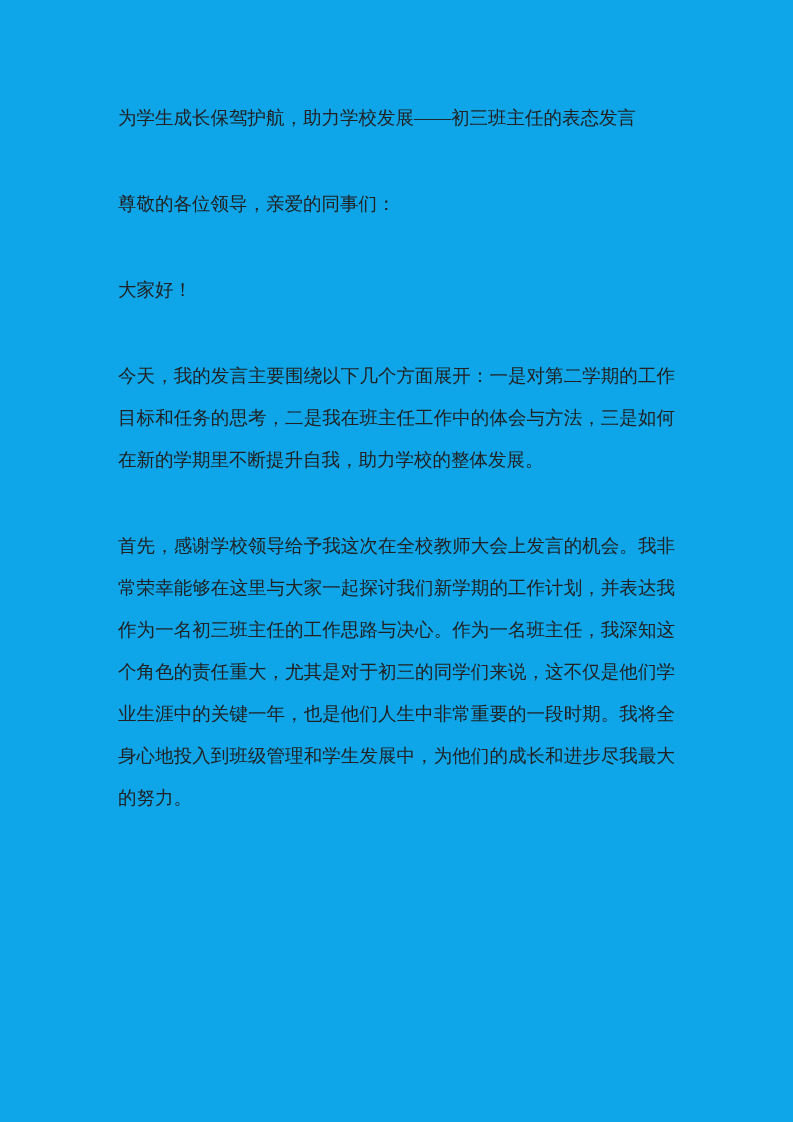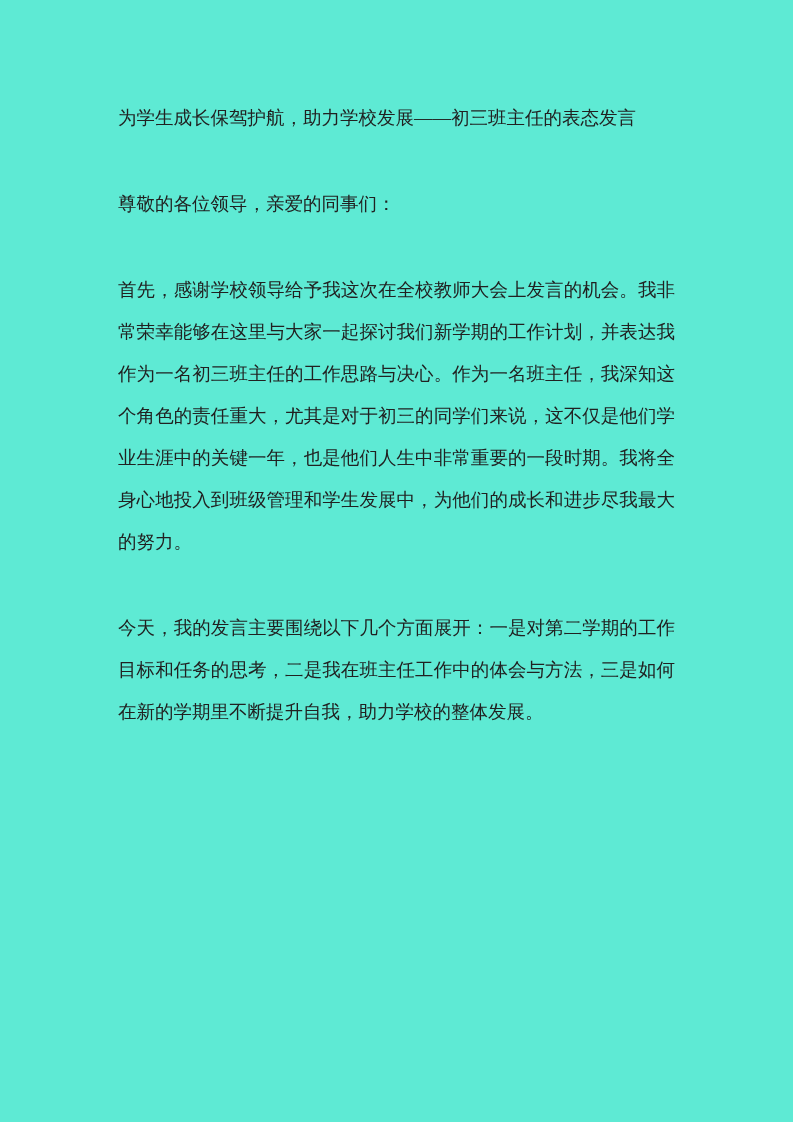--- a/index.html
+++ b/index.html
@@ -9,21 +9,21 @@
   }
   body {
     width: 793px;
     height: 1122px;
     overflow: hidden;
   }
   .page {
     box-sizing: border-box;
     width: 793px;
     height: 1122px;
-    background: #5eead4;
+    background: #0ea5e9;
     padding: 97px 118px 96px 118px;
     font-family: "Liberation Serif", "DejaVu Serif", serif;
     color: #212121;
   }
   .content {
     width: 557px;
     height: 929px;       
     overflow: hidden;
   }
   .block {
@@ -47,20 +47,21 @@
 </style>
 </head>
 <body>
 
 <div class="page">
   <div class="content">
     <p class="block title">为学生成长保驾护航，助力学校发展——初三班主任的表态发言</p>
 
     <p class="block">尊敬的各位领导，亲爱的同事们：</p>
 
+    <p class="block">大家好！</p>
+
+    <p class="block">今天，我的发言主要围绕以下几个方面展开：一是对第二学期的工作目标和任务的思考，二是我在班主任工作中的体会与方法，三是如何在新的学期里不断提升自我，助力学校的整体发展。</p>
 
     <p class="block">首先，感谢学校领导给予我这次在全校教师大会上发言的机会。我非常荣幸能够在这里与大家一起探讨我们新学期的工作计划，并表达我作为一名初三班主任的工作思路与决心。作为一名班主任，我深知这个角色的责任重大，尤其是对于初三的同学们来说，这不仅是他们学业生涯中的关键一年，也是他们人生中非常重要的一段时期。我将全身心地投入到班级管理和学生发展中，为他们的成长和进步尽我最大的努力。</p>
-
-    <p class="block">今天，我的发言主要围绕以下几个方面展开：一是对第二学期的工作目标和任务的思考，二是我在班主任工作中的体会与方法，三是如何在新的学期里不断提升自我，助力学校的整体发展。</p>
 
 
   </div>
 </div>
 
 </body></html>

